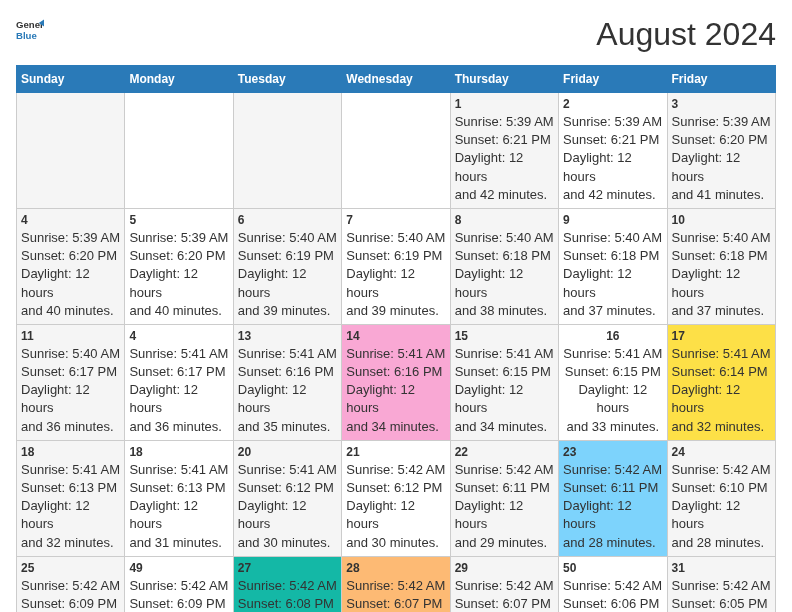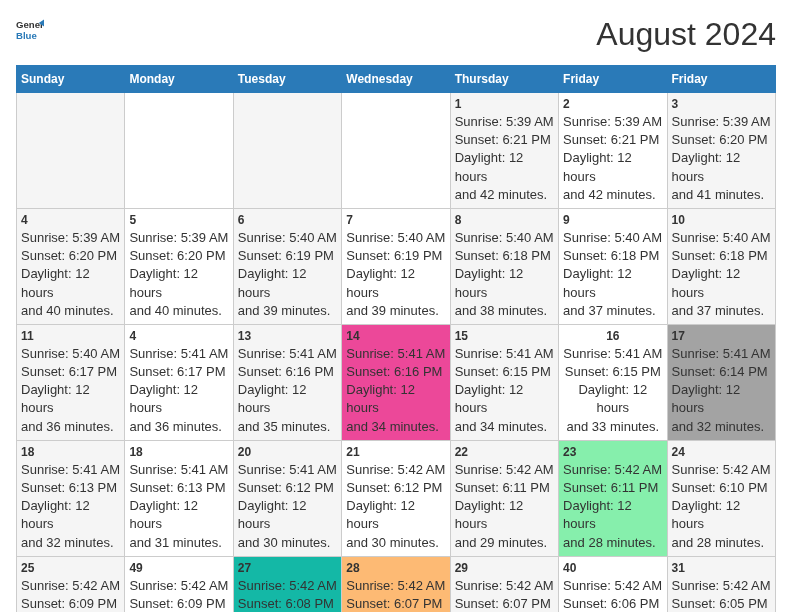--- a/index.html
+++ b/index.html
@@ -204,42 +204,42 @@
 Daylight: 12 hours
 and 36 minutes.</div>
         </td>
         <td style="background-color: rgb(245, 245, 245);">
           <span class="day-num">13</span>
           <div class="day-info" style="white-space: pre-line;">Sunrise: 5:41 AM
 Sunset: 6:16 PM
 Daylight: 12 hours
 and 35 minutes.</div>
         </td>
-        <td style="background-color: #ec4899;">
+        <td style="background-color: #f9a8d4;">
           <span class="day-num">14</span>
           <div class="day-info" style="white-space: pre-line;">Sunrise: 5:41 AM
 Sunset: 6:16 PM
 Daylight: 12 hours
 and 34 minutes.</div>
         </td>
         <td style="background-color: rgb(245, 245, 245);">
           <span class="day-num">15</span>
           <div class="day-info" style="white-space: pre-line;">Sunrise: 5:41 AM
 Sunset: 6:15 PM
 Daylight: 12 hours
 and 34 minutes.</div>
         </td>
         <td style="background-color: rgb(255, 255, 255); text-align: center;">
           <span class="day-num">16</span>
           <div class="day-info" style="white-space: pre-line;">Sunrise: 5:41 AM
 Sunset: 6:15 PM
 Daylight: 12 hours
 and 33 minutes.</div>
         </td>
-        <td style="background-color: #a3a3a3;">
+        <td style="background-color: #fde047;">
           <span class="day-num">17</span>
           <div class="day-info" style="white-space: pre-line;">Sunrise: 5:41 AM
 Sunset: 6:14 PM
 Daylight: 12 hours
 and 32 minutes.</div>
         </td>
       </tr>
       <tr>
         <td style="background-color: rgb(245, 245, 245);">
           <span class="day-num">18</span>
@@ -269,21 +269,21 @@
 Daylight: 12 hours
 and 30 minutes.</div>
         </td>
         <td style="background-color: rgb(245, 245, 245);">
           <span class="day-num">22</span>
           <div class="day-info" style="white-space: pre-line;">Sunrise: 5:42 AM
 Sunset: 6:11 PM
 Daylight: 12 hours
 and 29 minutes.</div>
         </td>
-        <td style="background-color: #86efac;">
+        <td style="background-color: #7dd3fc;">
           <span class="day-num">23</span>
           <div class="day-info" style="white-space: pre-line;">Sunrise: 5:42 AM
 Sunset: 6:11 PM
 Daylight: 12 hours
 and 28 minutes.</div>
         </td>
         <td style="background-color: rgb(245, 245, 245);">
           <span class="day-num">24</span>
           <div class="day-info" style="white-space: pre-line;">Sunrise: 5:42 AM
 Sunset: 6:10 PM
@@ -321,21 +321,21 @@
 and 25 minutes.</div>
         </td>
         <td style="background-color: rgb(245, 245, 245);">
           <span class="day-num">29</span>
           <div class="day-info" style="white-space: pre-line;">Sunrise: 5:42 AM
 Sunset: 6:07 PM
 Daylight: 12 hours
 and 24 minutes.</div>
         </td>
         <td style="background-color: rgb(255, 255, 255);">
-          <span class="day-num">40</span>
+          <span class="day-num">50</span>
           <div class="day-info" style="white-space: pre-line;">Sunrise: 5:42 AM
 Sunset: 6:06 PM
 Daylight: 12 hours
 and 24 minutes.</div>
         </td>
         <td style="background-color: rgb(245, 245, 245);">
           <span class="day-num">31</span>
           <div class="day-info" style="white-space: pre-line;">Sunrise: 5:42 AM
 Sunset: 6:05 PM
 Daylight: 12 hours

